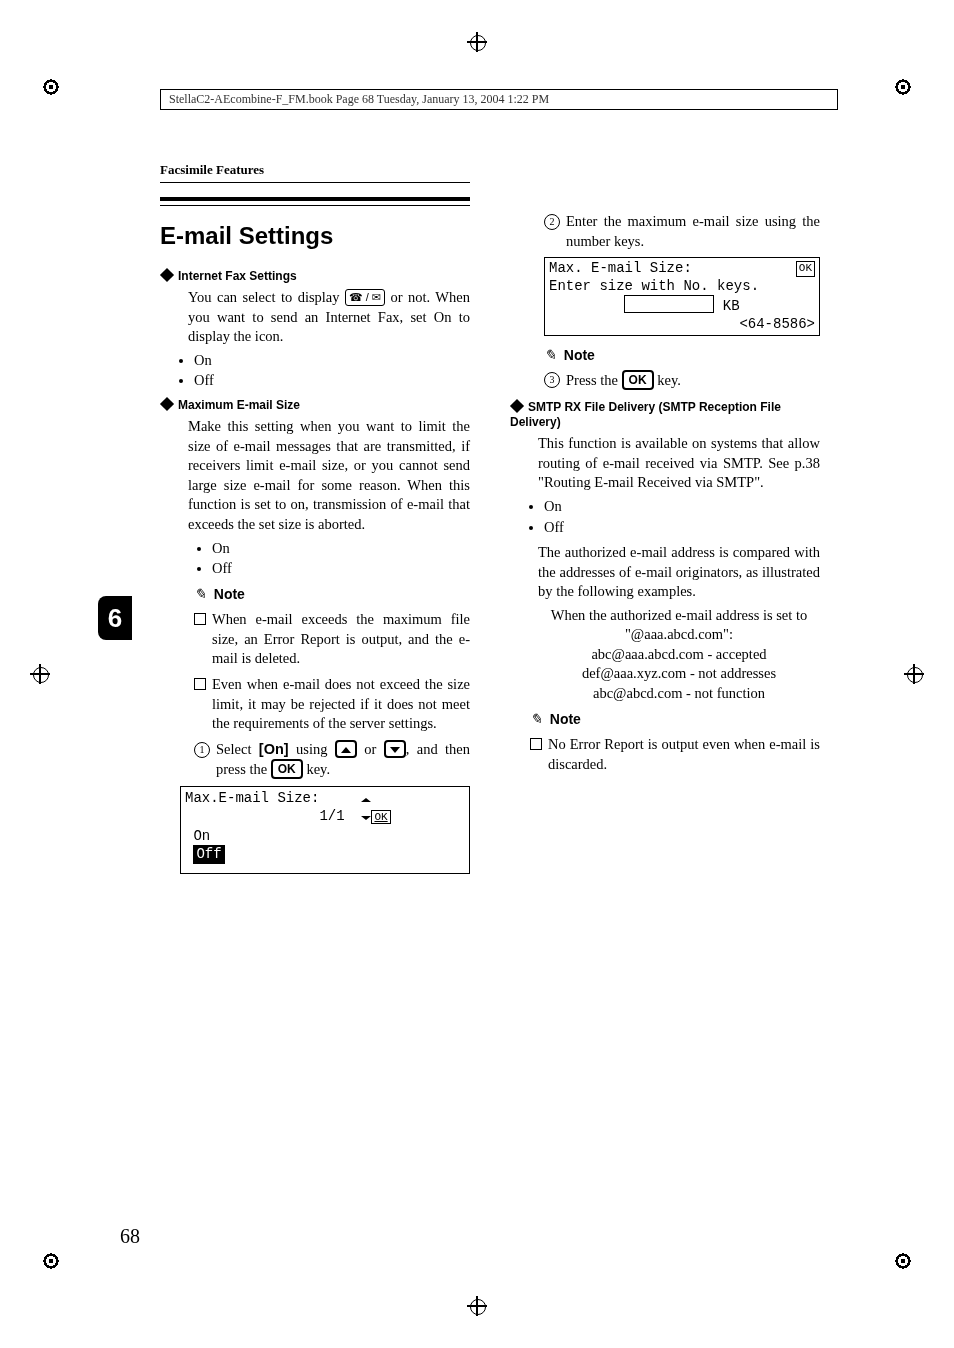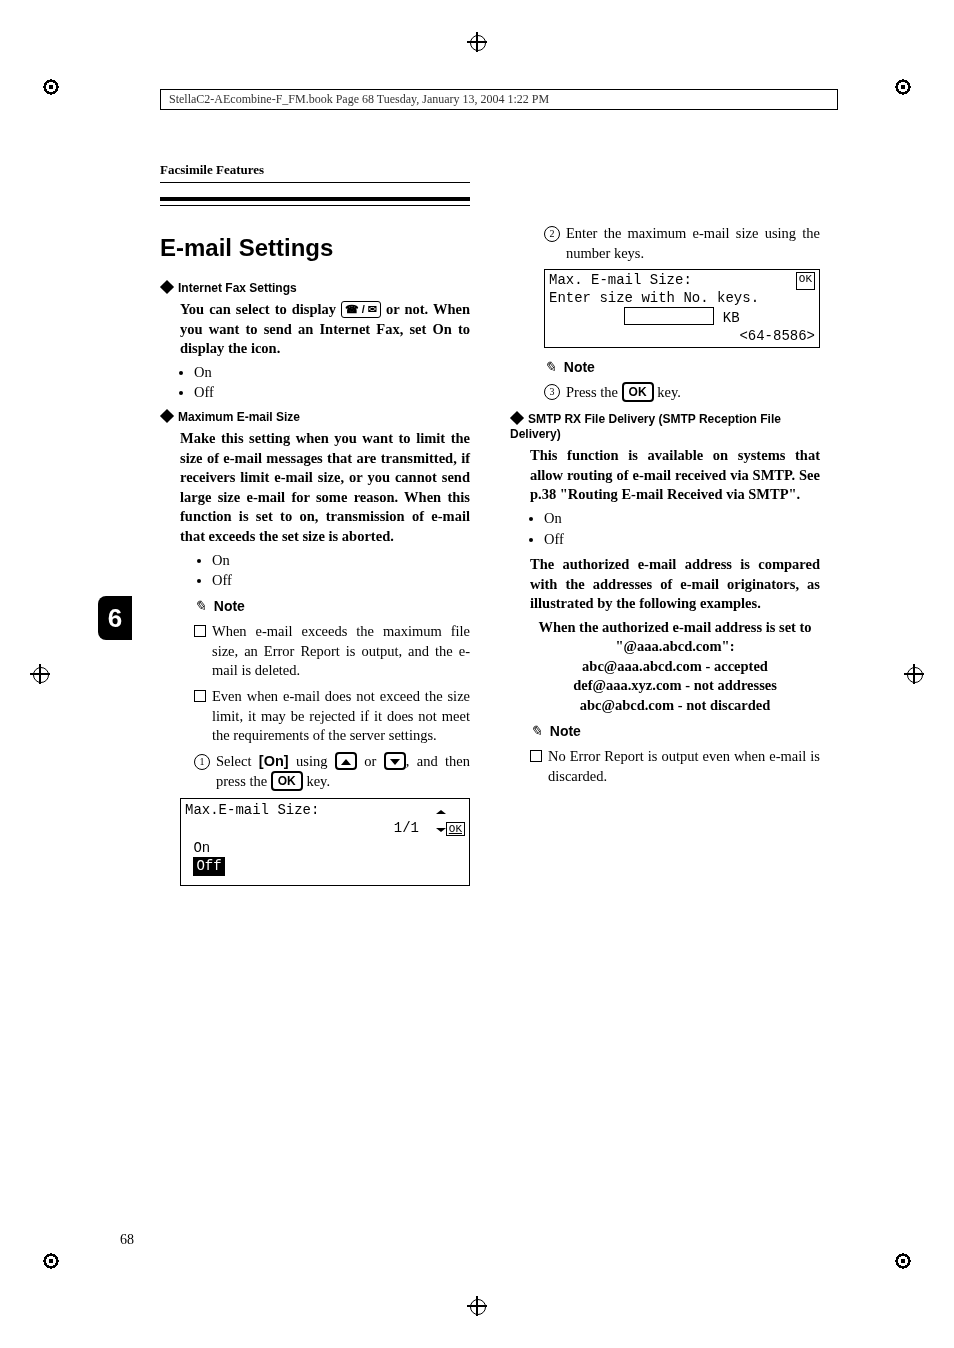--- a/index.html
+++ b/index.html
@@ -58,21 +58,21 @@
     font-weight: bold;
   }
   .title-block {
     margin-top: 14px;
     border-top: 4px solid #000;
     padding-top: 4px;
     width: 310px;
   }
   .title-block .inner {
     border-top: 1px solid #000;
-    padding-top: 28px;
+    padding-top: 16px;
   }
   h2 {
     font-family: Arial, sans-serif;
     font-size: 24px; font-weight: bold;
     margin: 0 0 14px 0;
   }
   .columns {
     display: flex;
     gap: 40px;
     margin-top: 10px;
@@ -87,21 +87,21 @@
     display: inline-block; width: 10px; height: 10px;
     background: #000; transform: rotate(45deg);
     margin-right: 6px; margin-left: 2px;
     vertical-align: 0px;
   }
   .sub-head {
     font-family: Arial, sans-serif;
     font-weight: bold; font-size: 12px;
     margin-top: 4px; margin-bottom: 2px;
   }
-  .body-text { margin: 4px 0 4px 20px; text-align: justify; font-weight: bold; }
+  .body-text { margin: 4px 0 4px 28px; text-align: justify; }
   ul.bullets { margin: 2px 0 6px 34px; padding: 0; }
   ul.bullets li { list-style: disc; margin: 1px 0; }
   .pencil {
     font-style: italic;
   }
   .note-label {
     font-family: Arial, sans-serif; font-weight: bold;
     font-size: 14px; display: inline-block; margin-left: 4px;
   }
   .note-block { margin: 6px 0 6px 34px; }
@@ -119,34 +119,34 @@
     font-weight: bold; font-size: 12px; line-height: 16px;
     vertical-align: 1px;
   }
   .key.thick { border-width: 2px; }
   .lcd {
     border: 1.5px solid #000; padding: 2px 4px;
     font-family: "Courier New", monospace; font-size: 14px;
     margin: 6px 0 6px 20px; line-height: 1.3; height: 88px;
     box-sizing: border-box; position: relative;
   }
-  .lcd .row { display: flex; justify-content: space-between; }
+  .lcd .row { display: flex; }
   .lcd .sel { background: #000; color: #fff; display: inline-block; padding: 0 3px; }
   .lcd2 {
     border: 1.5px solid #000; padding: 2px 4px;
     font-family: "Courier New", monospace; font-size: 14px;
     margin: 6px 0 6px 34px; line-height: 1.25;
     box-sizing: border-box;
   }
-  .lcd2 .row { display: flex; justify-content: space-between; }
+  .lcd2 .row { display: flex; justify-content: space-between; align-items: center; }
   .input-box { display: inline-block; border: 1px solid #000; width: 88px; height: 16px; vertical-align: -3px; }
   .ok-box { border: 1px solid #000; font-size: 11px; padding: 0 2px; }
   .page-num {
     position: absolute; bottom: 100px; left: 120px;
-    font-size: 14px;
+    font-size: 20px;
   }
   .side-tab {
     position: absolute; left: 98px; top: 596px;
     width: 34px; height: 44px; background: #000; color: #fff;
     font-family: Arial, sans-serif; font-weight: bold; font-size: 26px;
     border-top-left-radius: 8px; border-bottom-left-radius: 8px;
     text-align: center; line-height: 44px;
   }
   .icon-sq {
     display: inline-block; border: 1.5px solid #000; border-radius: 3px;
@@ -311,21 +311,21 @@
       <div class="body-text">This function is available on systems that allow routing of e-mail received via SMTP. See p.38 "Routing E-mail Received via SMTP".</div>
       <ul class="bullets">
         <li>On</li>
         <li>Off</li>
       </ul>
       <div class="body-text">The authorized e-mail address is compared with the addresses of e-mail originators, as illustrated by the following examples.</div>
       <div class="body-text" style="text-align:center;">
         <span>When the authorized e-mail address is set to "@aaa.abcd.com":</span><br>
         <span>abc@aaa.abcd.com - accepted</span><br>
         <span>def@aaa.xyz.com - not addresses</span><br>
-        <span>abc@abcd.com - not discarded</span>
+        <span>abc@abcd.com - not function</span>
       </div>
 
       <div style="margin-left:20px; margin-top:6px;">
         <span class="pencil">✎</span>
         <span class="note-label">Note</span>
       </div>
       <div class="note-block" style="margin-left:20px;">
         <div class="note-item">
           <span class="square"></span>
           <span>No Error Report is output even when e-mail is discarded.</span>

